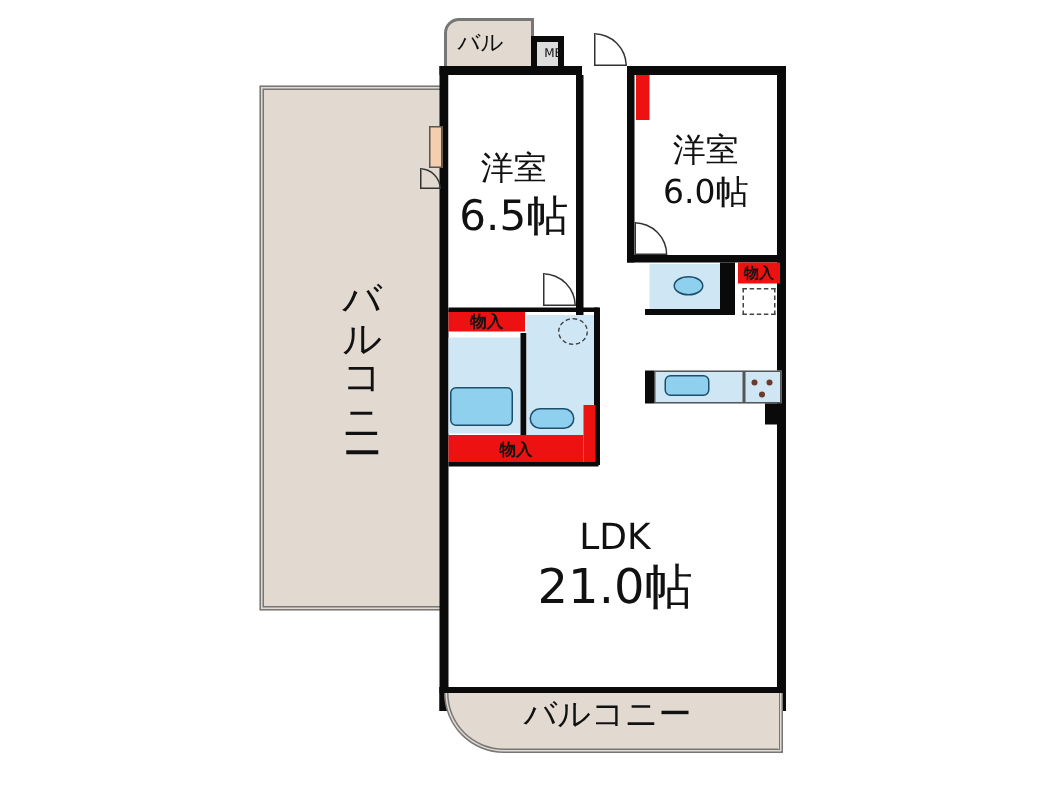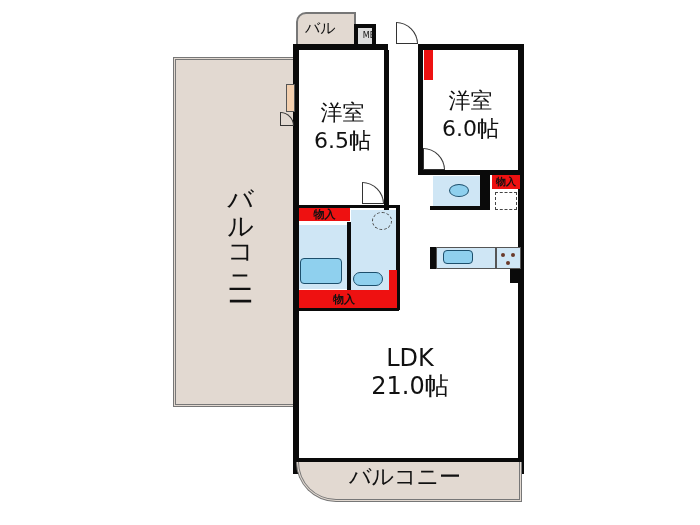--- a/index.html
+++ b/index.html
@@ -31,21 +31,21 @@
 <div class="abs wall" style="left:518px;top:44px;width:6px;height:430px;"></div>
 <div class="abs wall" style="left:293px;top:44px;width:95px;height:6px;"></div>
 <div class="abs wall" style="left:418px;top:44px;width:106px;height:6px;"></div>
 <div class="abs wall" style="left:293px;top:458px;width:231px;height:4px;"></div>
 <div class="abs wall" style="left:293px;top:458px;width:24px;height:16px;"></div>
 <div class="abs wall" style="left:500px;top:458px;width:24px;height:16px;"></div>
 
 <div class="abs room" style="left:299px;top:50px;width:85px;height:156px;"></div>
 <div class="abs wall" style="left:384px;top:50px;width:5px;height:160px;"></div>
 <div class="abs lbl" style="left:305px;top:100px;width:75px;font-size:22px;">洋室</div>
-<div class="abs lbl" style="left:305px;top:128px;width:75px;font-size:22px;">6.5帖</div>
+<div class="abs lbl" style="left:305px;top:128px;width:75px;font-size:28px;">6.5帖</div>
 
 <div class="abs wall" style="left:418px;top:50px;width:5px;height:125px;"></div>
 <div class="abs wall" style="left:418px;top:170px;width:106px;height:5px;"></div>
 <div class="abs lbl" style="left:428px;top:88px;width:85px;font-size:22px;">洋室</div>
 <div class="abs lbl" style="left:428px;top:116px;width:85px;font-size:22px;">6.0帖</div>
 <div class="abs storage" style="left:424px;top:50px;width:9px;height:30px;"></div>
 
 <div class="abs wet" style="left:433px;top:176px;width:48px;height:30px;"></div>
 <div class="abs wall" style="left:480px;top:175px;width:10px;height:32px;"></div>
 <div class="abs wall" style="left:430px;top:206px;width:60px;height:4px;"></div>
@@ -71,21 +71,21 @@
 <div class="abs wall" style="left:430px;top:247px;width:6px;height:22px;"></div>
 <div class="abs wet" style="left:436px;top:247px;width:60px;height:22px;border:1px solid #555;"></div>
 <div class="abs fixture" style="left:443px;top:250px;width:30px;height:14px;"></div>
 <div class="abs wet" style="left:496px;top:247px;width:25px;height:22px;border:1px solid #555;"></div>
 <div class="abs" style="left:501px;top:253px;width:4px;height:4px;background:#6b3a2a;border-radius:50%;"></div>
 <div class="abs" style="left:511px;top:253px;width:4px;height:4px;background:#6b3a2a;border-radius:50%;"></div>
 <div class="abs" style="left:506px;top:261px;width:4px;height:4px;background:#6b3a2a;border-radius:50%;"></div>
 <div class="abs wall" style="left:510px;top:269px;width:14px;height:14px;"></div>
 
 <div class="abs lbl" style="left:350px;top:345px;width:120px;font-size:24px;">LDK</div>
-<div class="abs lbl" style="left:350px;top:373px;width:120px;font-size:24px;">21.0帖</div>
+<div class="abs lbl" style="left:350px;top:373px;width:120px;font-size:32px;">21.0帖</div>
 
 <div class="abs balcony" style="left:296px;top:462px;width:226px;height:40px;border:3px double #777;border-top:none;border-radius:0 0 0 40px;"></div>
 <div class="abs lbl" style="left:330px;top:464px;width:150px;font-size:22px;">バルコニー</div>
 
 <div class="abs door" style="left:362px;top:182px;width:22px;height:22px;"></div>
 <div class="abs door" style="left:423px;top:148px;width:22px;height:22px;"></div>
 <div class="abs door" style="left:396px;top:22px;width:22px;height:22px;"></div>
 <div class="abs door" style="left:280px;top:112px;width:14px;height:14px;"></div>
 <div class="abs" style="left:286px;top:84px;width:9px;height:28px;background:#f3cfae;border:1px solid #555;"></div>
 

